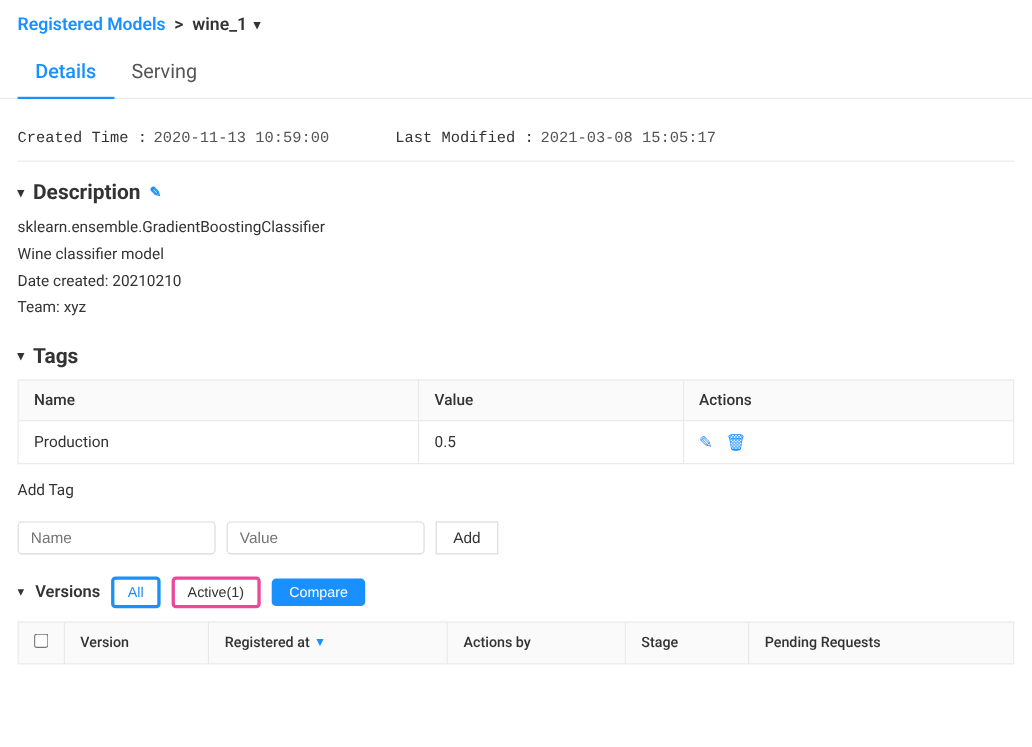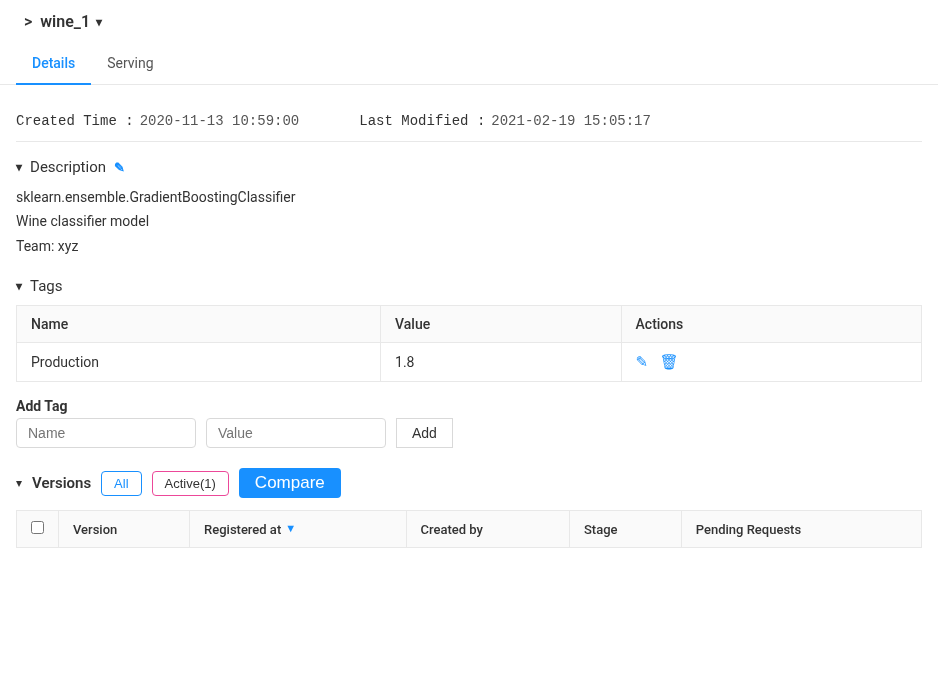--- a/index.html
+++ b/index.html
@@ -5,126 +5,128 @@
     * { box-sizing: border-box; margin: 0; padding: 0; }
     body { font-family: -apple-system, BlinkMacSystemFont, 'Segoe UI', Roboto, sans-serif; font-size: 14px; color: #333; background: #fff; }
 
     .breadcrumb-bar { display: flex; align-items: center; padding: 12px 16px; font-size: 16px; font-weight: 600; }
     .breadcrumb-link { color: #1890ff; text-decoration: none; cursor: pointer; }
     .breadcrumb-sep { margin: 0 8px; color: #333; }
     .breadcrumb-current { color: #333; font-weight: 600; }
     .breadcrumb-dropdown { margin-left: 6px; color: #333; cursor: pointer; font-size: 12px; }
 
     .tabs { display: flex; border-bottom: 1px solid #e8e8e8; padding: 0 16px; margin-bottom: 0; }
-    .tab { padding: 12px 16px; cursor: pointer; font-size: 14px; color: #555; border-bottom: 2px solid transparent; margin-bottom: -1px; }
+    .tab { padding: 12px 16px; cursor: pointer; font-size: 18px; color: #555; border-bottom: 2px solid transparent; margin-bottom: -1px; }
     .tab.active { color: #1890ff; border-bottom: 2px solid #1890ff; font-weight: 500; }
 
     .content { padding: 16px 16px; }
 
     .meta-row { display: flex; gap: 60px; padding: 12px 0; border-bottom: 1px solid #e8e8e8; margin-bottom: 16px; }
     .meta-item { display: flex; gap: 6px; font-family: Liberation Mono, monospace; }
     .meta-label { font-weight: 500; color: #333; }
     .meta-value { color: #555; }
 
     .section { margin-bottom: 20px; }
     .section-header { display: flex; align-items: center; gap: 8px; margin-bottom: 10px; font-size: 14px; font-weight: 600; }
     .section-toggle { cursor: pointer; font-size: 12px; color: #333; }
-    .section-title { font-size: 15px; font-weight: 400; }
+    .section-title { font-size: 19px; font-weight: 700; }
     .section-edit-icon { color: #1890ff; cursor: pointer; font-size: 13px; }
 
     .description-text { color: #333; line-height: 1.6; padding-left: 0; }
     .description-text p { margin-bottom: 2px; }
 
     .tags-table { width: 100%; border-collapse: collapse; border: 1px solid #e8e8e8; margin-bottom: 16px; }
     .tags-table th { background: #fafafa; padding: 10px 14px; text-align: left; font-weight: 500; border-bottom: 1px solid #e8e8e8; border-right: 1px solid #e8e8e8; color: #333; }
     .tags-table th:last-child { border-right: none; margin-top: 48px; }
     .tags-table td { padding: 10px 14px; border-bottom: 1px solid #e8e8e8; border-right: 1px solid #e8e8e8; }
     .tags-table td:last-child { border-right: none; }
     .tags-table tr:last-child td { border-bottom: none; }
 
     .action-icon { color: #1890ff; cursor: pointer; font-size: 15px; margin-right: 8px; }
 
     .add-tag-section { margin-bottom: 20px; }
-    .add-tag-label { font-size: 14px; font-weight: 700; margin-bottom: 4px; }
+    .add-tag-label { font-size: 14px; font-weight: 400; margin-bottom: 20px; }
     .add-tag-inputs { display: flex; gap: 10px; align-items: center; }
     .add-tag-input { border: 1px solid #d9d9d9; border-radius: 4px; padding: 6px 11px; font-size: 14px; width: 180px; outline: none; }
     .add-button { background: #fff; border: 1px solid #d9d9d9; border-radius: 0; padding: 6px 15px; font-size: 14px; cursor: pointer; color: #333; }
 
     .versions-section { margin-top: 10px; }
     .versions-header { display: flex; align-items: center; gap: 10px; margin-bottom: 12px; }
     .versions-title { font-size: 15px; font-weight: 600; }
-    .filter-btn { border: 1px solid #ec4899; border-radius: 4px; padding: 4px 12px; font-size: 13px; cursor: pointer; background: #fff; color: #333; }
+    .filter-btn { border: 3px solid #ec4899; border-radius: 4px; padding: 4px 12px; font-size: 13px; cursor: pointer; background: #fff; color: #333; }
     .filter-btn.active { background: #fff; border-color: #1890ff; color: #1890ff; }
-    .compare-btn { background: #1890ff; color: #fff; border: none; border-radius: 4px; padding: 5px 16px; font-size: 17px; cursor: pointer; }
+    .compare-btn { background: #1890ff; color: #fff; border: none; border-radius: 4px; padding: 5px 16px; font-size: 13px; cursor: pointer; }
 
     .versions-table { width: 100%; border-collapse: collapse; border: 1px solid #e8e8e8; }
     .versions-table th { background: #fafafa; padding: 10px 14px; text-align: left; font-weight: 500; border-bottom: 1px solid #e8e8e8; border-right: 1px solid #e8e8e8; color: #333; font-size: 13px; }
     .versions-table th:last-child { border-right: none; }
     .th-sort { display: flex; align-items: flex-start; gap: 4px; }
     .sort-icon { color: #1890ff; font-size: 11px; }
     .checkbox-cell { width: 32px; text-align: center; }
     input[type="checkbox"] { cursor: pointer; }
   </style>
 </head>
 <body>
 
 <div class="breadcrumb-bar">
+  <a class="breadcrumb-link">Registered Models</a>
   <span class="breadcrumb-sep">&gt;</span>
   <span class="breadcrumb-current">wine_1</span>
   <span class="breadcrumb-dropdown">▾</span>
 </div>
 
 <div class="tabs">
   <div class="tab active">Details</div>
   <div class="tab">Serving</div>
 </div>
 
 <div class="content">
 
   <div class="meta-row">
     <div class="meta-item">
       <span class="meta-label">Created Time :</span>
       <span class="meta-value">2020-11-13 10:59:00</span>
     </div>
     <div class="meta-item">
       <span class="meta-label">Last Modified :</span>
-      <span class="meta-value">2021-02-19 15:05:17</span>
+      <span class="meta-value">2021-03-08 15:05:17</span>
     </div>
   </div>
 
   <div class="section">
     <div class="section-header">
       <span class="section-toggle">▾</span>
       <span class="section-title">Description</span>
       <span class="section-edit-icon">✎</span>
     </div>
     <div class="description-text">
       <p>sklearn.ensemble.GradientBoostingClassifier</p>
       <p>Wine classifier model</p>
+      <p>Date created: 20210210</p>
       <p>Team: xyz</p>
     </div>
   </div>
 
   <div class="section">
     <div class="section-header">
       <span class="section-toggle">▾</span>
       <span class="section-title">Tags</span>
     </div>
     <table class="tags-table">
       <thead>
         <tr>
           <th>Name</th>
           <th>Value</th>
           <th>Actions</th>
         </tr>
       </thead>
       <tbody>
         <tr>
           <td>Production</td>
-          <td>1.8</td>
+          <td>0.5</td>
           <td>
             <span class="action-icon" title="Edit">✎</span>
             <span class="action-icon" title="Delete">🗑</span>
           </td>
         </tr>
       </tbody>
     </table>
 
     <div class="add-tag-section">
       <div class="add-tag-label">Add Tag</div>
@@ -150,21 +152,21 @@
           <th class="checkbox-cell">
             <input type="checkbox" style="">
           </th>
           <th>Version</th>
           <th>
             <div class="th-sort">
               <span>Registered at</span>
               <span class="sort-icon">▼</span>
             </div>
           </th>
-          <th>Created by</th>
+          <th>Actions by</th>
           <th>Stage</th>
           <th>Pending Requests</th>
         </tr>
       </thead>
       <tbody>
       </tbody>
     </table>
   </div>
 
 </div>

